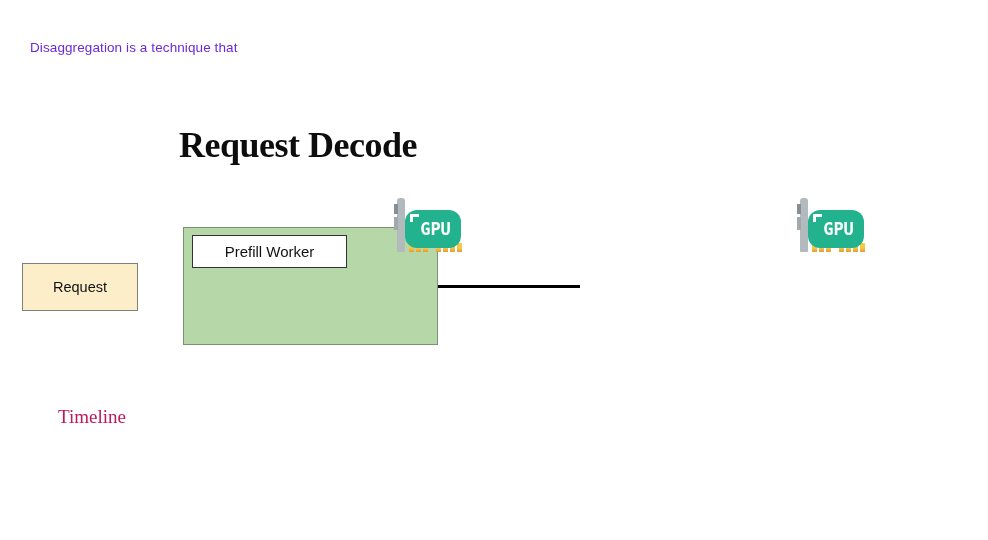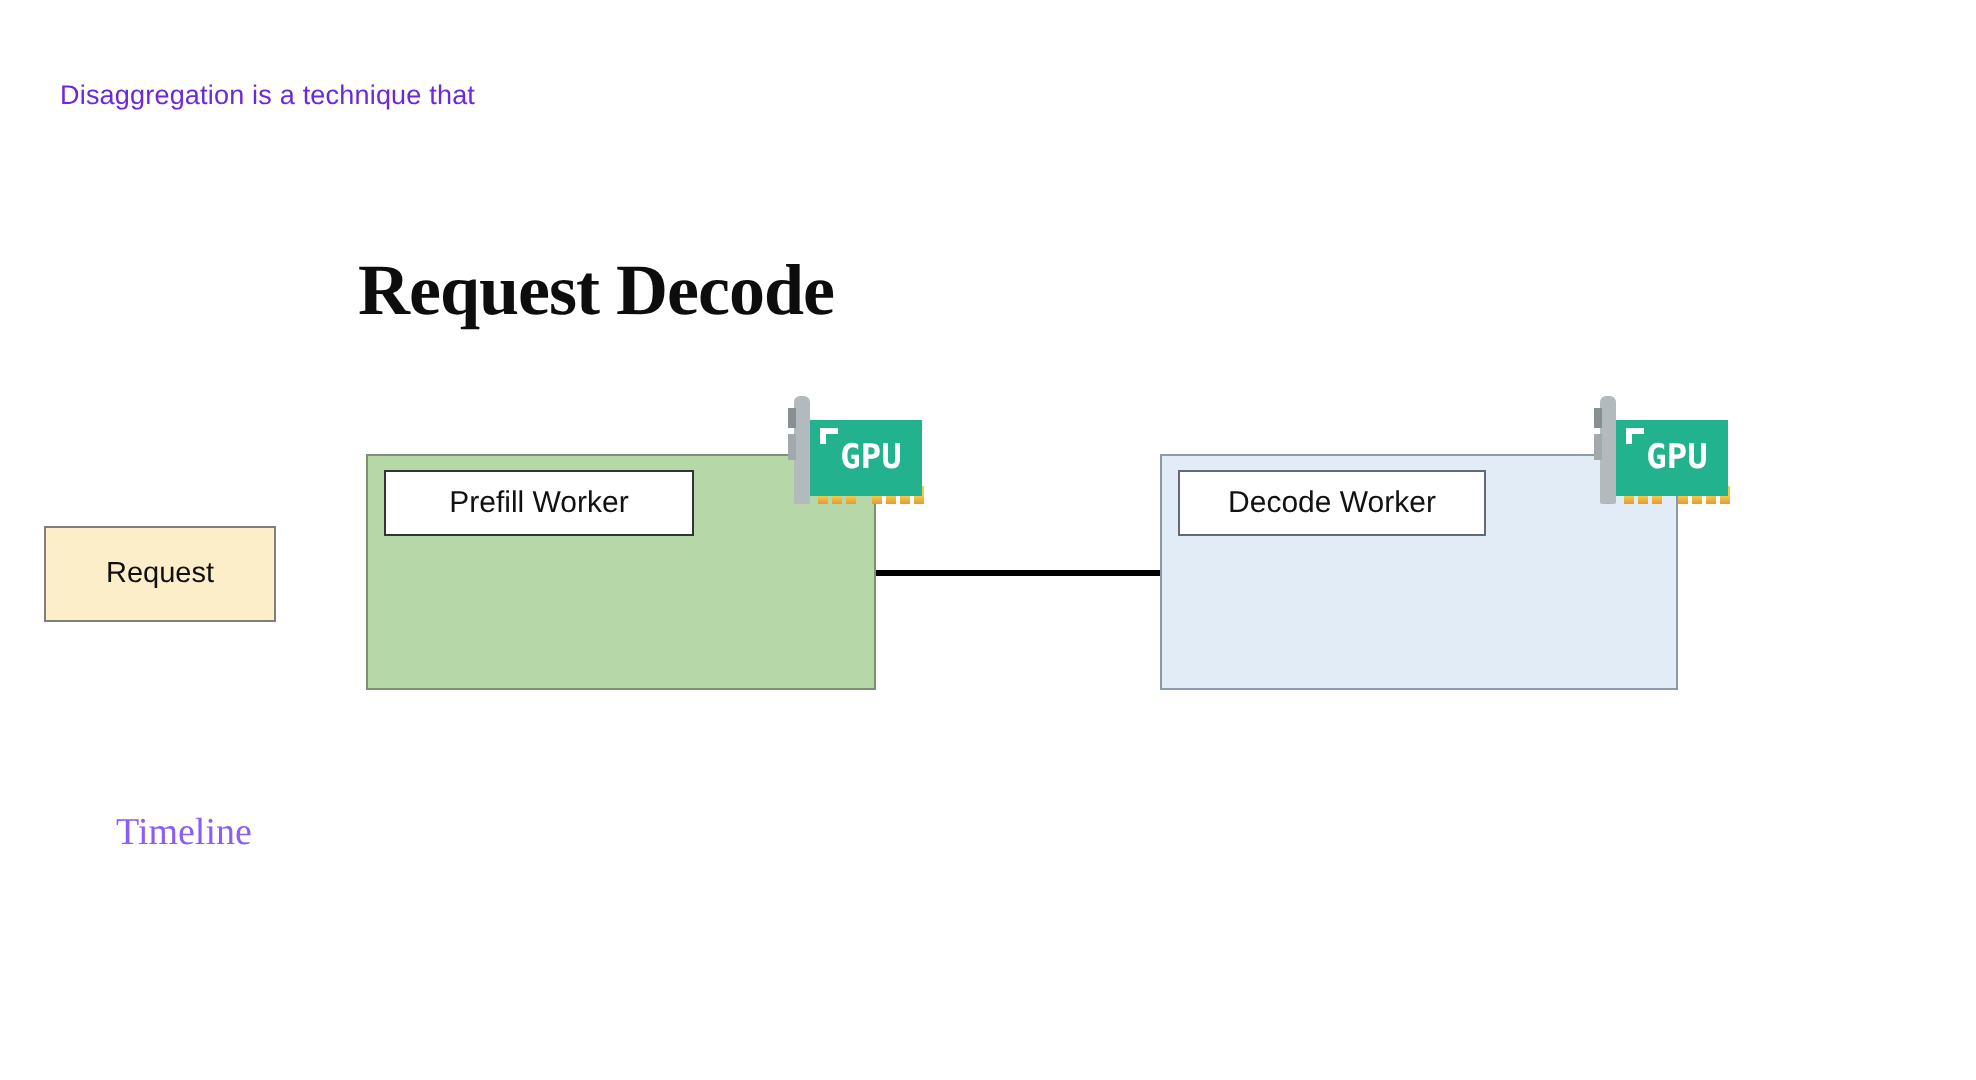--- a/index.html
+++ b/index.html
@@ -123,21 +123,21 @@
   }
   .stub1 { top: 7px; height: 10px; }
   .stub2 { top: 20px; height: 13px; background: #a2a9ad; }
   .gpu-body {
     position: absolute;
     left: 11px;
     top: 13px;
     width: 56px;
     height: 38px;
     background: #23b28e;
-    border-radius: 0;
+    border-radius: 12px;
     z-index: 2;
     display: flex;
     align-items: center;
     justify-content: center;
   }
   .gpu-corner {
     position: absolute;
     left: 5px;
     top: 4px;
     width: 9px;
@@ -168,21 +168,21 @@
   }
   .pin.gap { margin-left: 6px; }
 
   
   .timeline {
     position: absolute;
     left: 58px;
     top: 406px;
     font-family: "Liberation Serif", serif;
     font-size: 19px;
-    color: #8b5cf6;
+    color: #be185d;
   }
 </style>
 </head>
 <body>
 
 <div class="canvas">
 
   <div class="tagline">Disaggregation is a technique that</div>
 
   <div class="title">Request Decode</div>
@@ -192,25 +192,20 @@
   </div>
 
   <div class="worker-box prefill">
     <div class="worker-label">
       <span>Prefill Worker</span>
     </div>
   </div>
 
   <div class="connector"></div>
 
-  <div class="worker-box decode">
-    <div class="worker-label">
-      <span>Decode Worker</span>
-    </div>
-  </div>
 
   <div class="gpu" style="left: 394px;">
     <div class="gpu-bracket"></div>
     <div class="gpu-stub stub1"></div>
     <div class="gpu-stub stub2"></div>
     <div class="gpu-pins">
       <span class="pin"></span>
         <span class="pin"></span>
         <span class="pin"></span>
         <span class="pin gap"></span>

